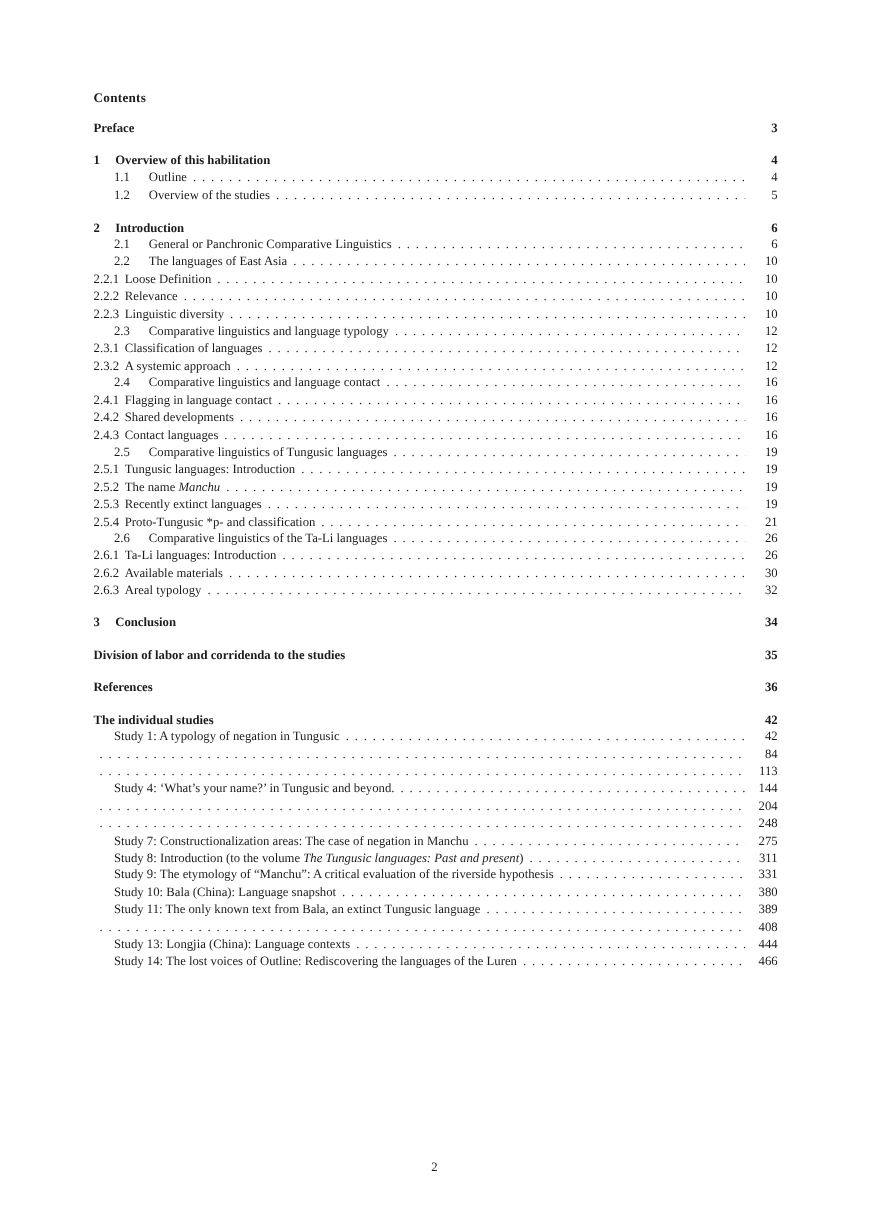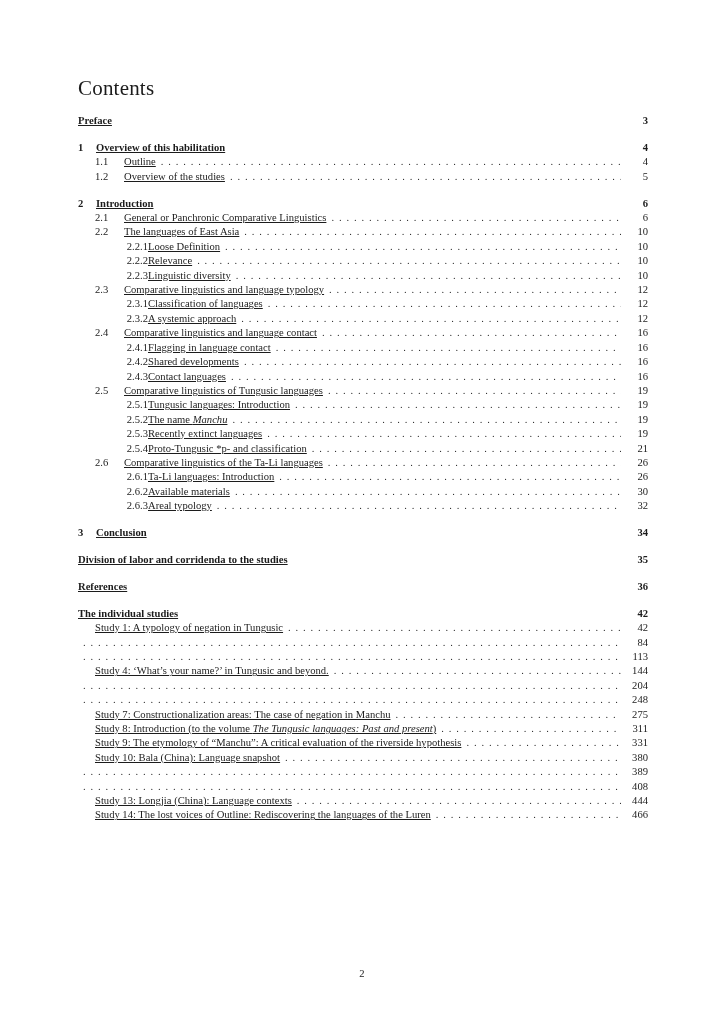--- a/index.html
+++ b/index.html
@@ -9,41 +9,41 @@
     font-family: "Liberation Serif", "DejaVu Serif", serif;
     color: #1c1c1c;
   }
   .page {
     position: relative;
     width: 724px; height: 1023px;
     padding: 76px 76px 0 78px;
     overflow: hidden;
   }
   .doc-title {
-    font-size: 21px;
-    font-weight: normal;
+    font-size: 11px;
+    font-weight: bold;
     letter-spacing: 0.2px;
     margin-bottom: 13px;
   }
   .toc {
     font-size: 10.6px;
     line-height: 14.4px;
   }
   .row {
     display: flex;
     align-items: baseline;
   }
   .row.gap { margin-top: 12.5px; }
   .row.chapter { font-weight: bold; }
   .num { flex: none; }
   .chapter .num { width: 18px; }
   .section .num { margin-left: 17px; width: 29px; }
-  .subsection .num { margin-left: 44px; width: 26px; text-align: right; }
+  .subsection .num { width: 26px; }
   .study .label { margin-left: 17px; }
-  .label { white-space: nowrap; flex: none; text-decoration: underline; }
+  .label { white-space: nowrap; flex: none; }
   .it { font-style: italic; }
   .dots {
     flex: 1 1 auto;
     min-width: 0;
     overflow: hidden;
     white-space: nowrap;
     letter-spacing: 1.1px;
     margin: 0 3px 0 5px;
     color: #1c1c1c;
   }
@@ -283,20 +283,21 @@
         <span class="label"><span>Study 9: The etymology of “Manchu”: A critical evaluation of the riverside hypothesis</span></span>
         <span class="dots">. . . . . . . . . . . . . . . . . . . . . . . . . . . . . . . . . . . . . . . . . . . . . . . . . . . . . . . . . . . . . . . . . . . . . . . . . . . . . . . . . . . . . . . . . . </span>
         <span class="pg">331</span>
       </div>
       <div class="row study">
         <span class="label"><span>Study 10: Bala (China): Language snapshot</span></span>
         <span class="dots">. . . . . . . . . . . . . . . . . . . . . . . . . . . . . . . . . . . . . . . . . . . . . . . . . . . . . . . . . . . . . . . . . . . . . . . . . . . . . . . . . . . . . . . . . . </span>
         <span class="pg">380</span>
       </div>
       <div class="row study">
+        <span class="label"><span>Study 11: The only known text from Bala, an extinct Tungusic language</span></span>
         <span class="dots">. . . . . . . . . . . . . . . . . . . . . . . . . . . . . . . . . . . . . . . . . . . . . . . . . . . . . . . . . . . . . . . . . . . . . . . . . . . . . . . . . . . . . . . . . . </span>
         <span class="pg">389</span>
       </div>
       <div class="row study">
         <span class="dots">. . . . . . . . . . . . . . . . . . . . . . . . . . . . . . . . . . . . . . . . . . . . . . . . . . . . . . . . . . . . . . . . . . . . . . . . . . . . . . . . . . . . . . . . . . </span>
         <span class="pg">408</span>
       </div>
       <div class="row study">
         <span class="label"><span>Study 13: Longjia (China): Language contexts</span></span>
         <span class="dots">. . . . . . . . . . . . . . . . . . . . . . . . . . . . . . . . . . . . . . . . . . . . . . . . . . . . . . . . . . . . . . . . . . . . . . . . . . . . . . . . . . . . . . . . . . </span>

